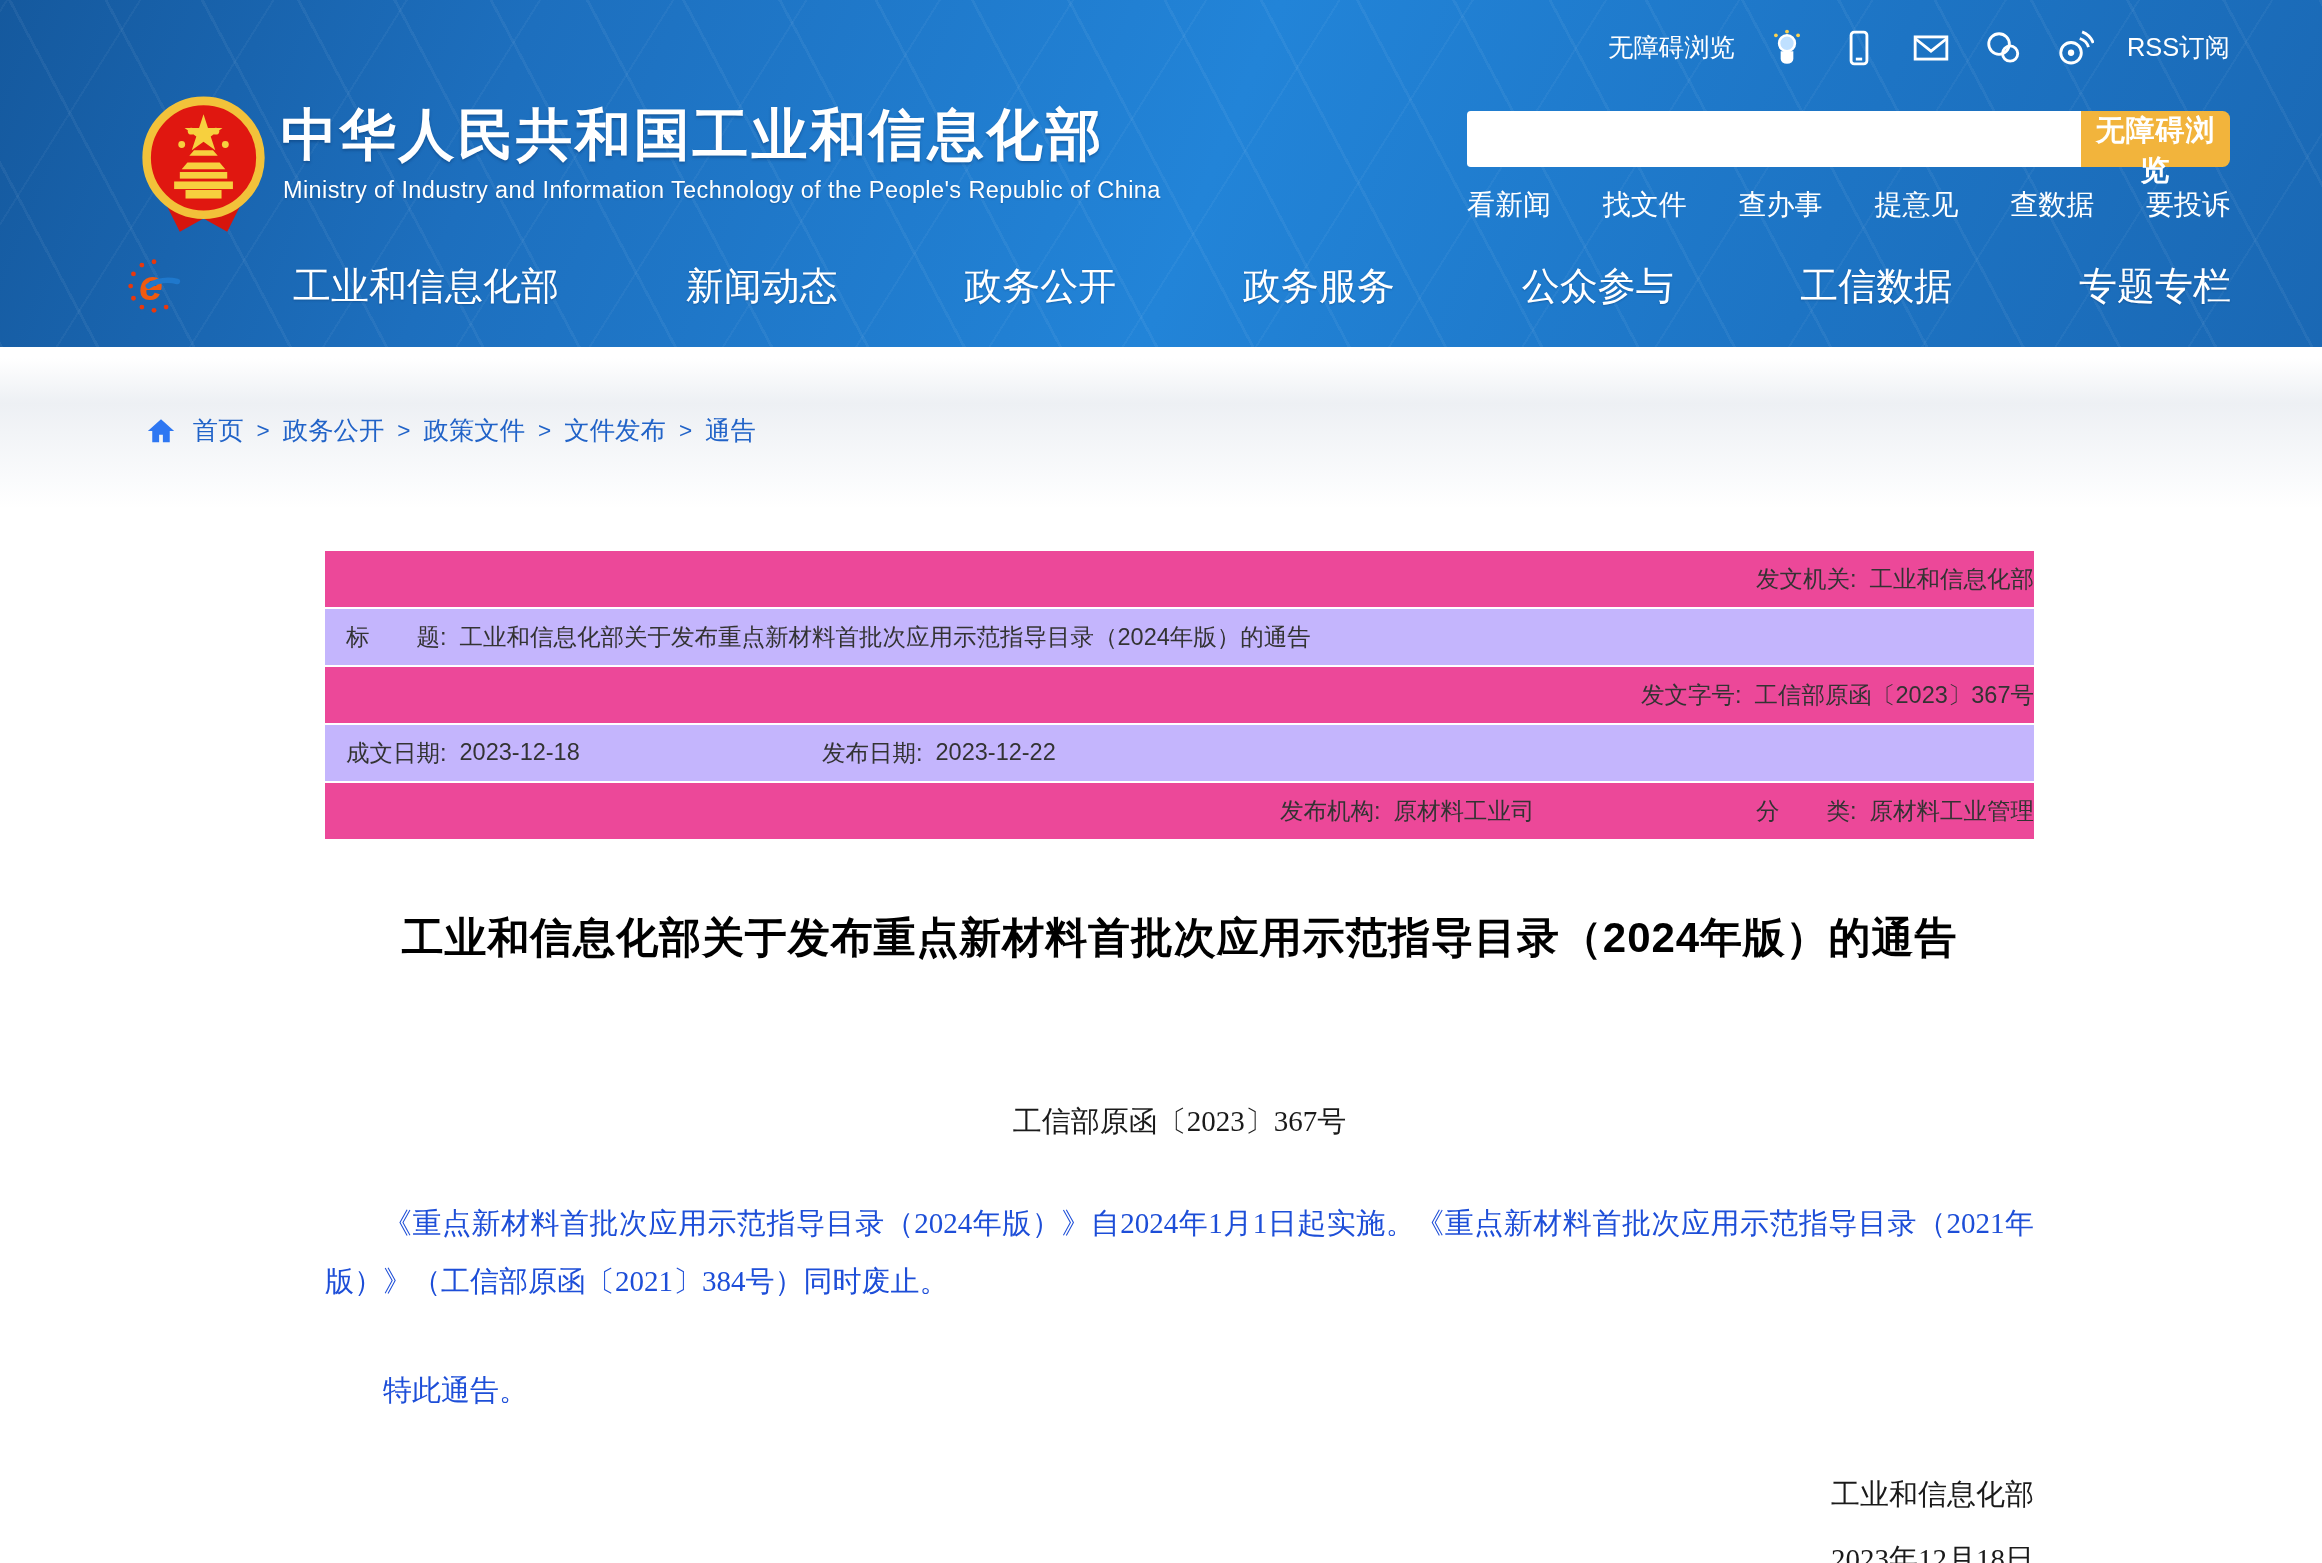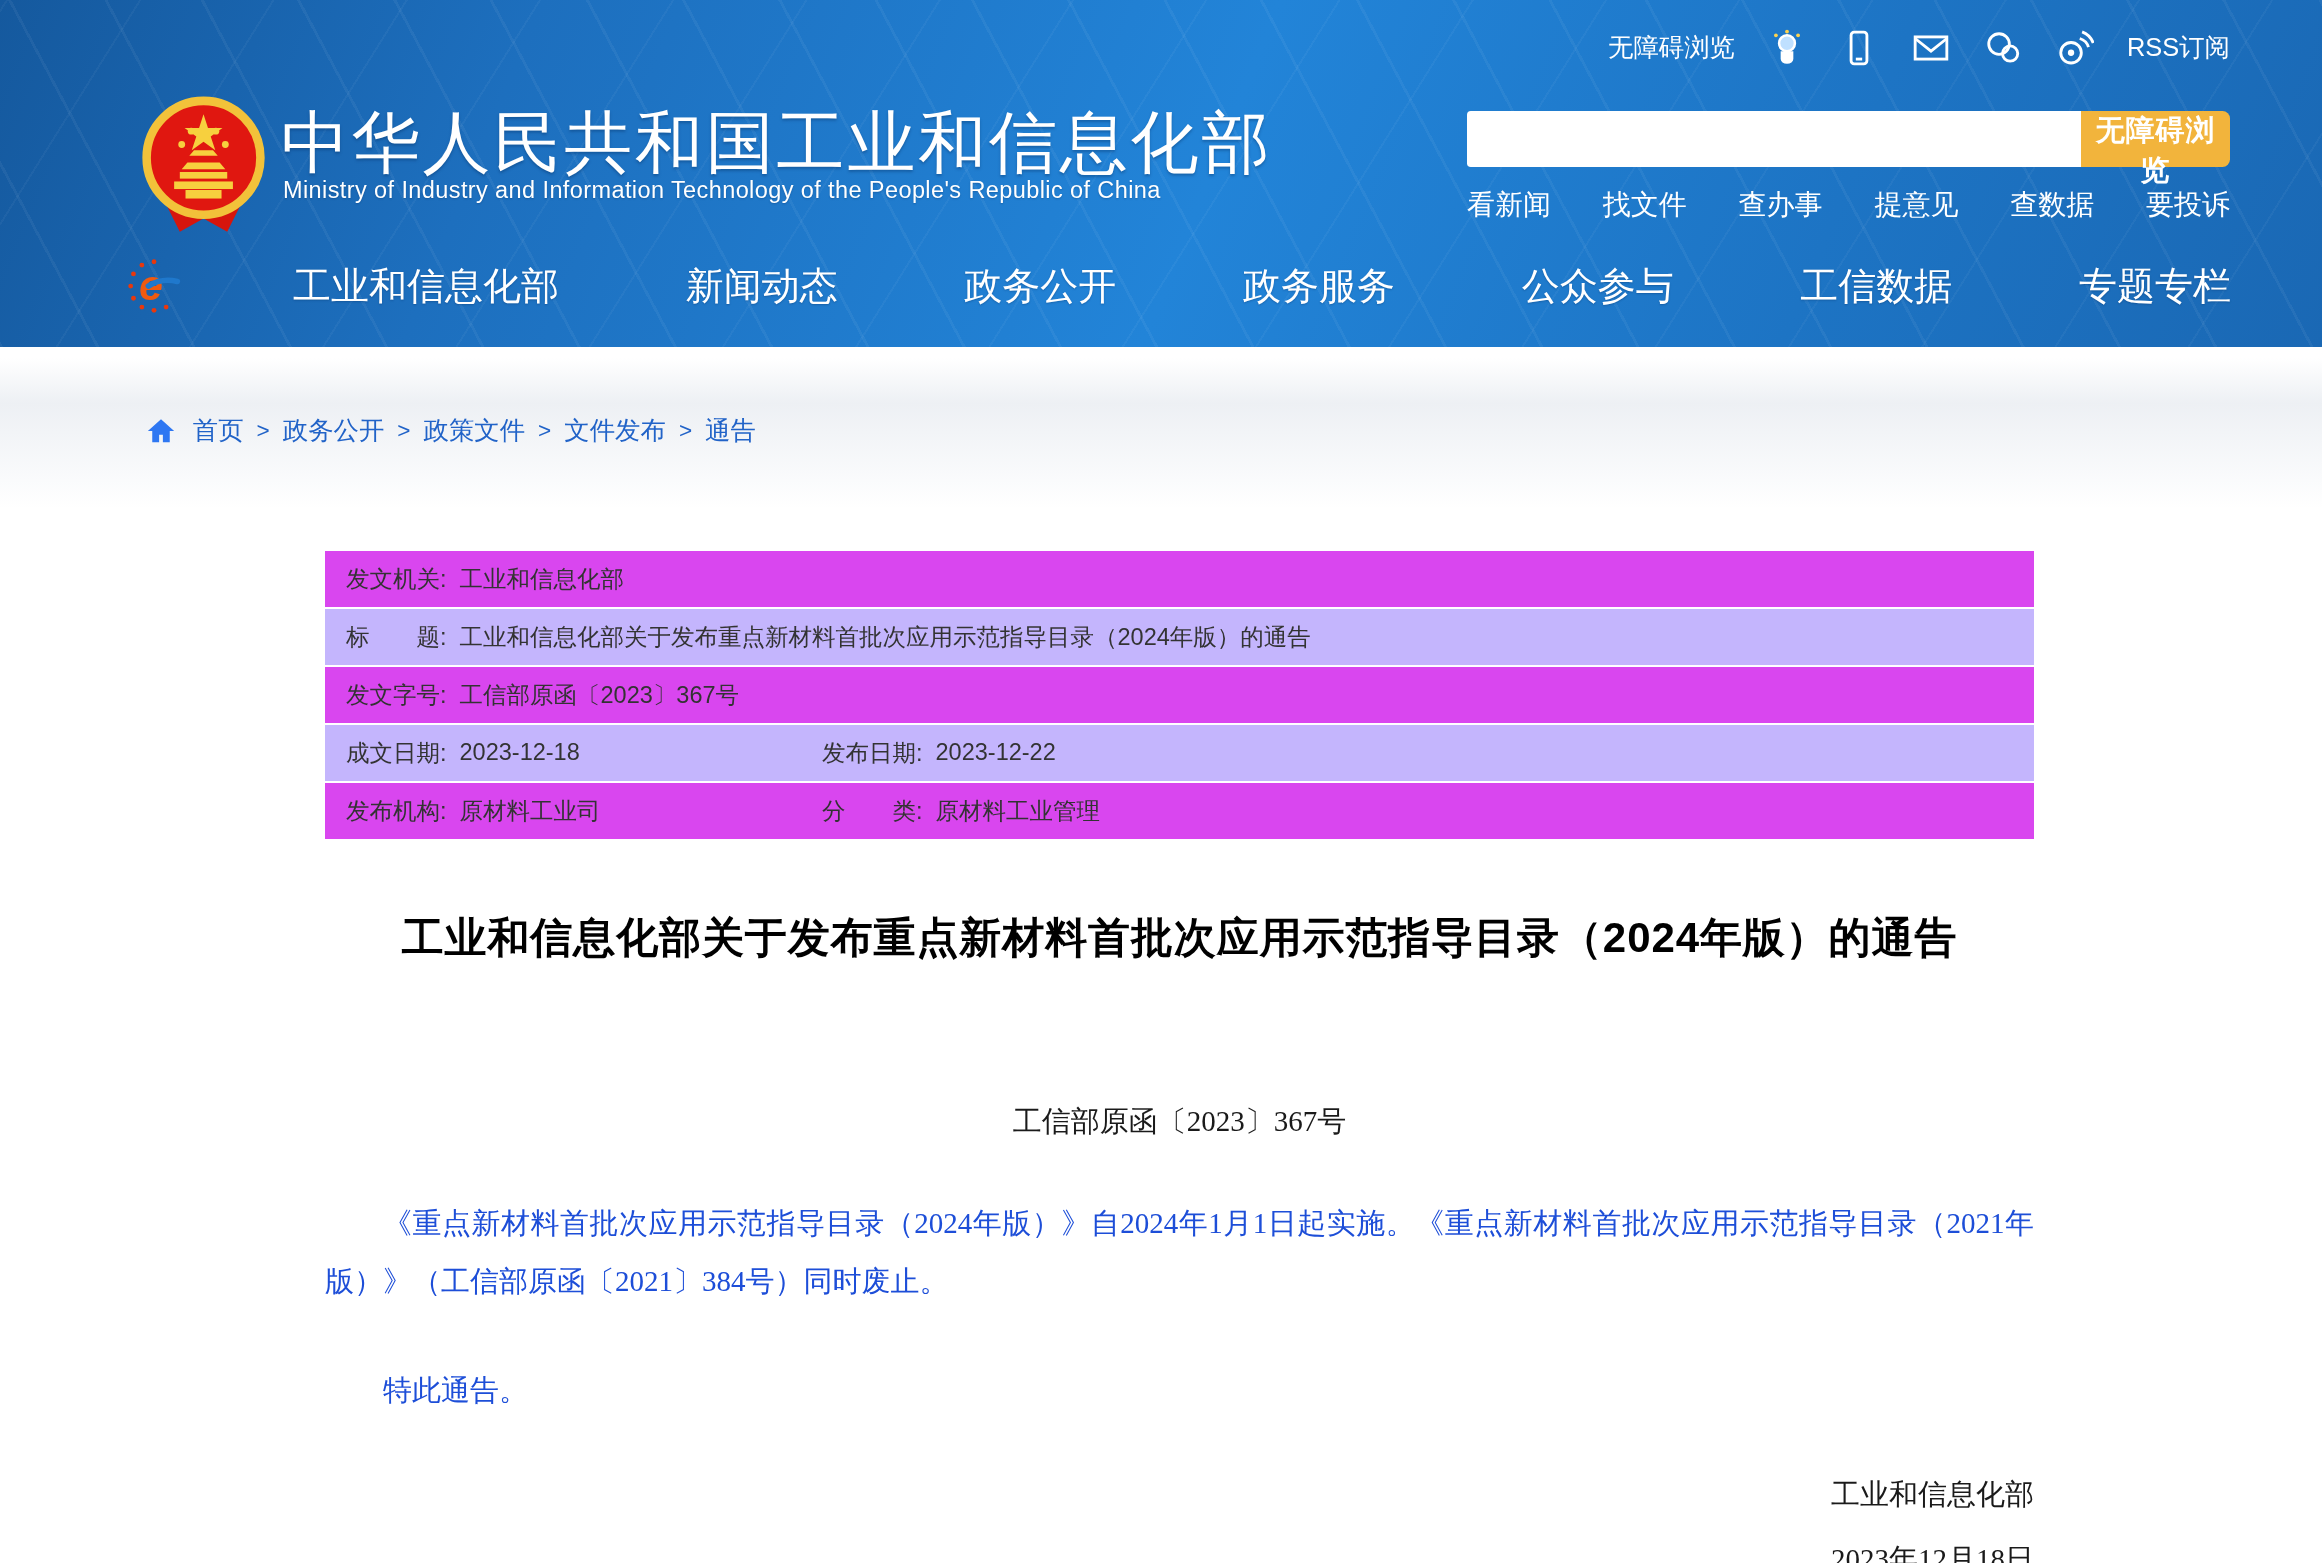--- a/index.html
+++ b/index.html
@@ -16,21 +16,21 @@
       repeating-linear-gradient(62deg, rgba(255,255,255,0.05) 0 2.8px, transparent 2.8px 85px),
       repeating-linear-gradient(-58deg, rgba(255,255,255,0.04) 0 1.9px, transparent 1.9px 113px);
     pointer-events:none; }
   .header-inner { position:relative; width:2137px; height:100%; margin:0 auto; z-index:2; }
 
   .utility { position:absolute; top:28px; right:0; display:flex; align-items:center; gap:32px; }
   .utility a { color:#ffffff; font-size:25.4px; text-decoration:none; display:flex; align-items:center; }
   .utility .uicon { width:40px; height:40px; display:flex; align-items:center; justify-content:center; cursor:pointer; }
 
   .emblem { position:absolute; left:47px; top:87px; width:128px; height:151px; }
-  .site-title { position:absolute; left:188px; top:98px; color:#fff; font-size:68px; font-weight:normal;
+  .site-title { position:absolute; left:188px; top:98px; color:#fff; font-size:56px; font-weight:bold;
     letter-spacing:2.8px; text-shadow:0 1.9px 2.8px rgba(0,40,90,.35); white-space:nowrap; }
   .site-sub { position:absolute; left:190px; top:177px; color:#fff; font-size:23.5px; letter-spacing:0.4px;
     text-shadow:0 0.9px 1.9px rgba(0,40,90,.3); white-space:nowrap; }
 
   .searchbar { position:absolute; top:111px; right:0; width:763px; height:56px; display:flex; }
   .searchbar input { flex:1; height:56px; border:none; outline:none; background:#fff;
     border-radius:3.8px 0 0 3.8px; font-size:24.5px; padding:0 17px; color:#333; }
   .search-btn { width:149px; height:56px; border:none; background:#f2b43c; color:#fff;
     font-size:29px; font-weight:bold; border-radius:0 7.5px 7.5px 0; cursor:pointer;
     font-family:inherit; letter-spacing:0.9px; }
@@ -53,21 +53,21 @@
   .breadcrumb { position:absolute; top:414px; left:146px; display:flex; align-items:center; gap:13px;
     font-size:25.4px;justify-content:flex-end; }
   .breadcrumb a { color:#2163c8; text-decoration:none; }
   .breadcrumb .sep { color:#2163c8; font-size:22.6px; }
   .home-icon { width:30px; height:30px; margin-right:3.8px; }
 
   
   .meta { position:absolute; top:551px; left:325px; width:1709px; }
   .meta-row { display:flex; align-items:center; height:56px; margin-bottom:1.9px;
     padding-left:21px; font-size:23.5px; color:#333; }
-  .meta-row.gray { background:#d946ef; }
+  .meta-row.gray { background:#ec4899;justify-content:flex-end; }
   .meta-row.white { background:#c4b5fd; }
   .meta-cell { display:flex; align-items:center; }
   .meta-cell.first { width:476px; flex:none; }
   .meta-label { color:#333; white-space:pre; }
   .meta-value { margin-left:13px; color:#333; }
 
   
   .article-title { position:absolute; top:910px; left:325px; width:1709px; text-align:center;
     font-size:42px; font-weight:bold; color:#000; letter-spacing:0.9px; }
   .doc-number { position:absolute; top:1102px; left:325px; width:1709px; text-align:center;

